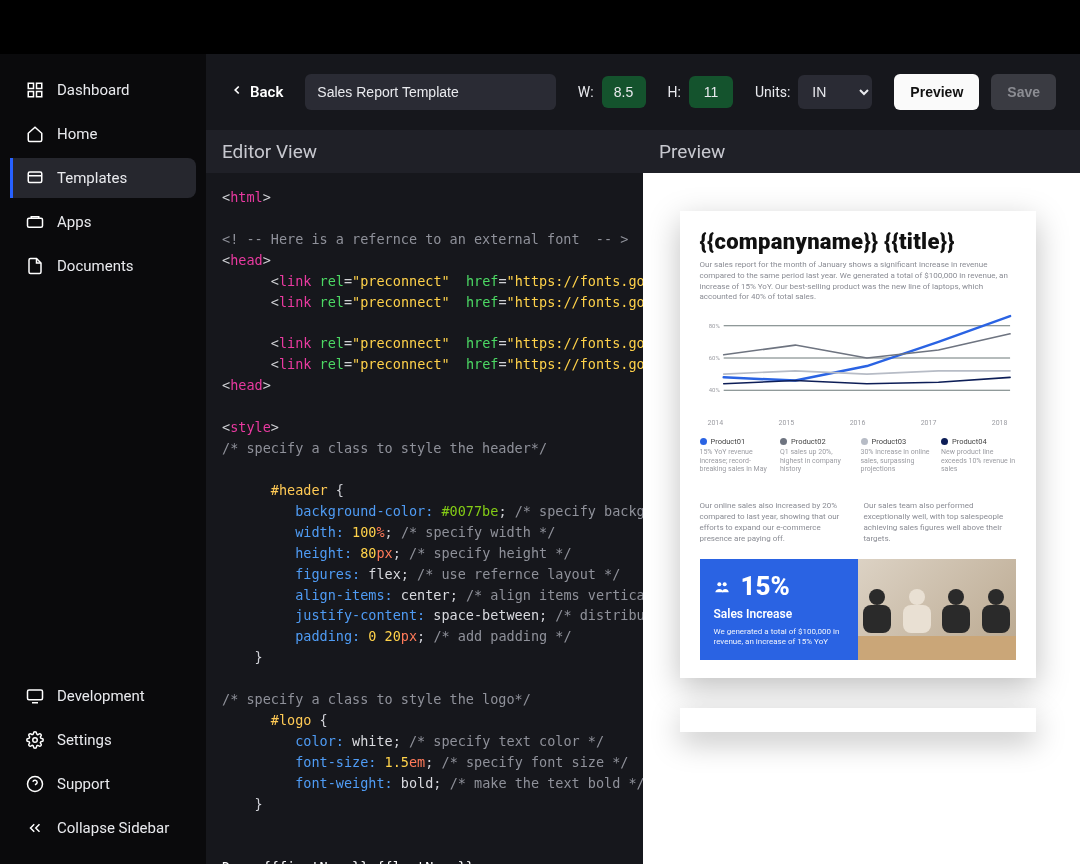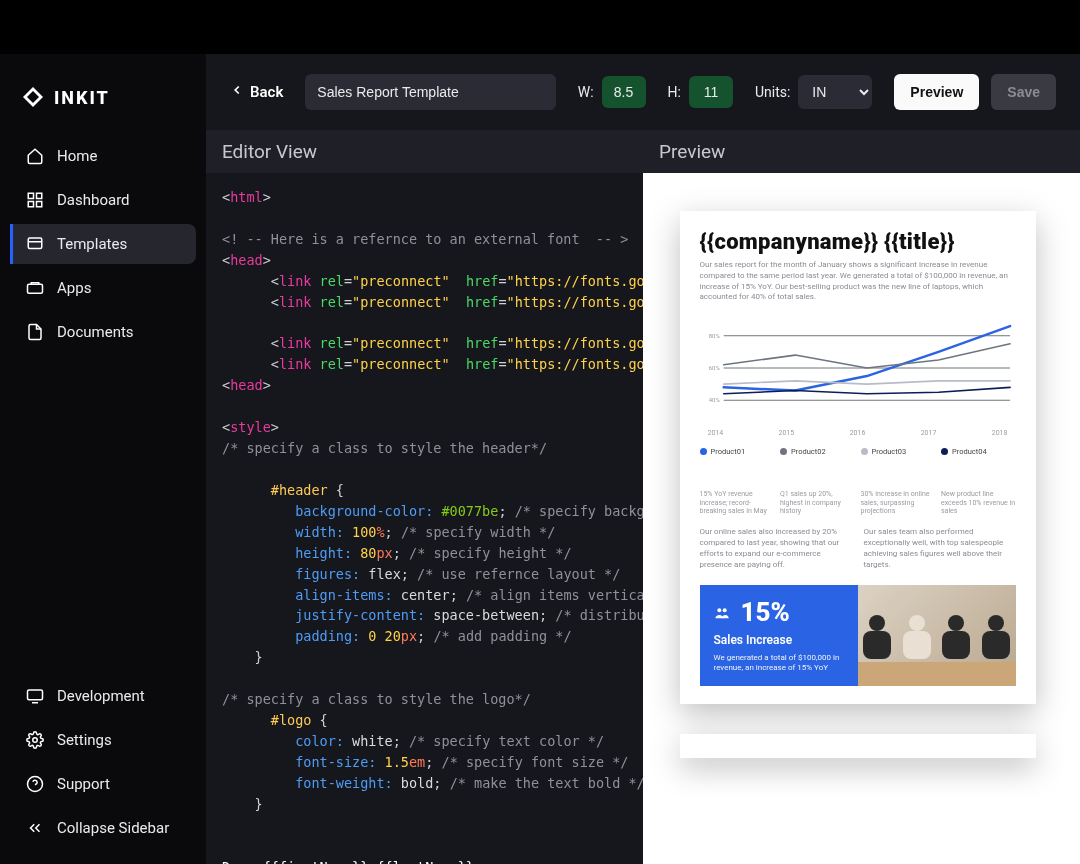--- a/index.html
+++ b/index.html
@@ -202,21 +202,21 @@
       font-size: 22px;
       font-weight: 900;
       color: #111;
       margin-bottom: 6px;
       letter-spacing: 0.3px;
     }
     .doc-sub {
       font-size: 8px;
       color: #8a8c94;
       line-height: 1.35;
-      margin-bottom: 10px;
+      margin-bottom: 0;
     }
     .chart {
       width: 100%;
       height: 110px;
       position: relative;
       margin-bottom: 8px;
     }
     .chart svg { width: 100%; height: 100%; display: block; }
     .x-ticks {
       display: flex;
@@ -240,25 +240,25 @@
       width: 24%;
     }
     .legend-top {
       display: flex;
       align-items: center;
       gap: 4px;
       margin-bottom: 2px;
     }
     .dot { width: 7px; height: 7px; border-radius: 50%; }
     .legend-label { color: #444; font-size: 7.5px; }
-    .legend-desc { line-height: 1.2; margin-top: 32px; }
+    .legend-desc { line-height: 1.2; }
     .two-col {
       display: flex;
       gap: 12px;
-      margin-top: 12px;
+      margin-top: 28px;
     }
     .two-col > div {
       width: 50%;
       font-size: 8px;
       color: #8a8c94;
       line-height: 1.35;
     }
     .highlight-row {
       display: flex;
       margin-top: 14px;
@@ -300,49 +300,40 @@
       box-shadow: 0 10px 30px rgba(0,0,0,0.25);
       height: 24px;
     }
   </style>
 </head>
 <body>
 
 <div class="app">
 
   <aside class="sidebar">
-    <div class="logo">
-      <span class="logo-mark">
-        <svg viewBox="0 0 24 24" width="24" height="24" fill="#fff">
-            <polygon points="12,2 22,12 12,22 2,12"></polygon>
-            <polygon points="12,6 18,12 12,18 6,12" fill="#0a0a0c"></polygon>
-          </svg>
-      </span>
-      <span class="logo-text">INKIT</span>
-    </div>
 
     <nav class="nav">
-      <div class="nav-item">
-        <span class="nav-icon">
-          <svg viewBox="0 0 24 24" width="18" height="18" fill="none" stroke="#fff" stroke-width="2">
-              <path d="M3 11l9-8 9 8v9a2 2 0 0 1-2 2H5a2 2 0 0 1-2-2z"></path>
-            </svg>
-        </span>
-        <span>Home</span>
-      </div>
       <div class="nav-item">
         <span class="nav-icon">
           <svg viewBox="0 0 24 24" width="18" height="18" fill="none" stroke="#fff" stroke-width="2">
               <rect x="3" y="3" width="7" height="7"></rect>
               <rect x="14" y="3" width="7" height="7"></rect>
               <rect x="3" y="14" width="7" height="7"></rect>
               <rect x="14" y="14" width="7" height="7"></rect>
             </svg>
         </span>
         <span>Dashboard</span>
+      </div>
+      <div class="nav-item">
+        <span class="nav-icon">
+          <svg viewBox="0 0 24 24" width="18" height="18" fill="none" stroke="#fff" stroke-width="2">
+              <path d="M3 11l9-8 9 8v9a2 2 0 0 1-2 2H5a2 2 0 0 1-2-2z"></path>
+            </svg>
+        </span>
+        <span>Home</span>
       </div>
       <div class="nav-item active">
         <span class="nav-icon">
           <svg viewBox="0 0 24 24" width="18" height="18" fill="none" stroke="#fff" stroke-width="2">
               <rect x="3" y="4" width="18" height="14" rx="2"></rect>
               <line x1="3" y1="9" x2="21" y2="9"></line>
             </svg>
         </span>
         <span>Templates</span>
       </div>

